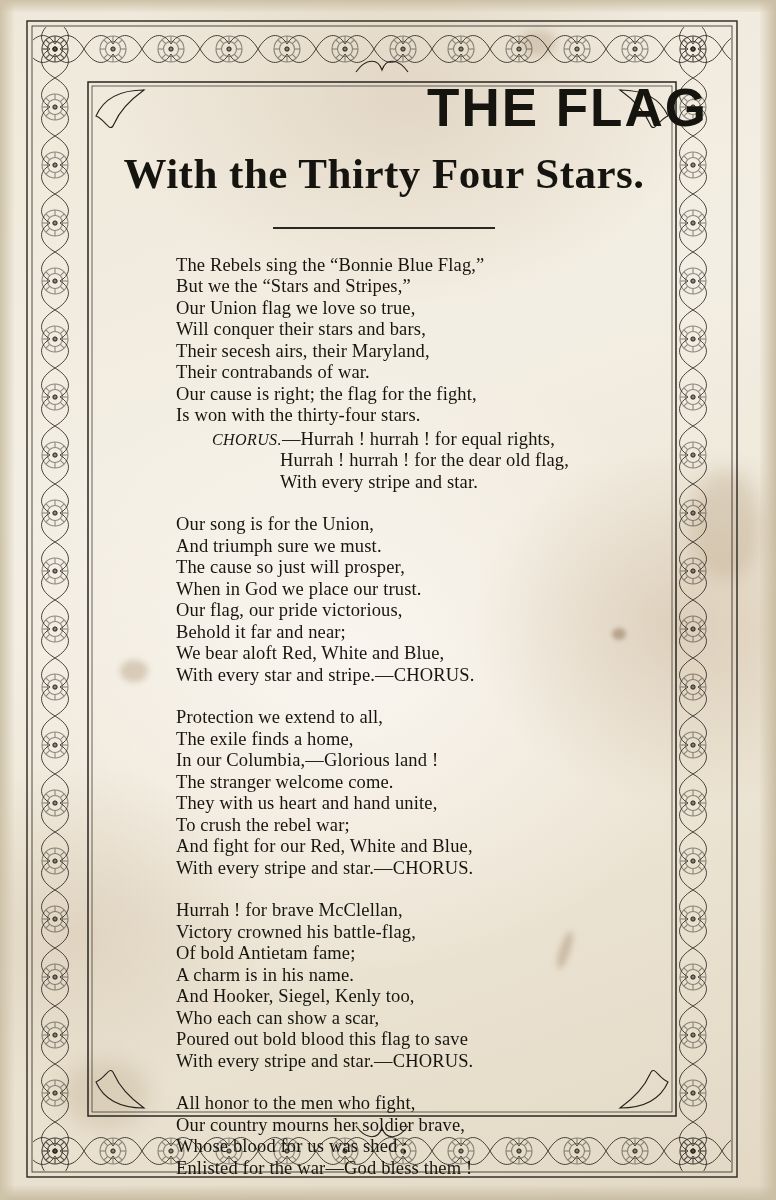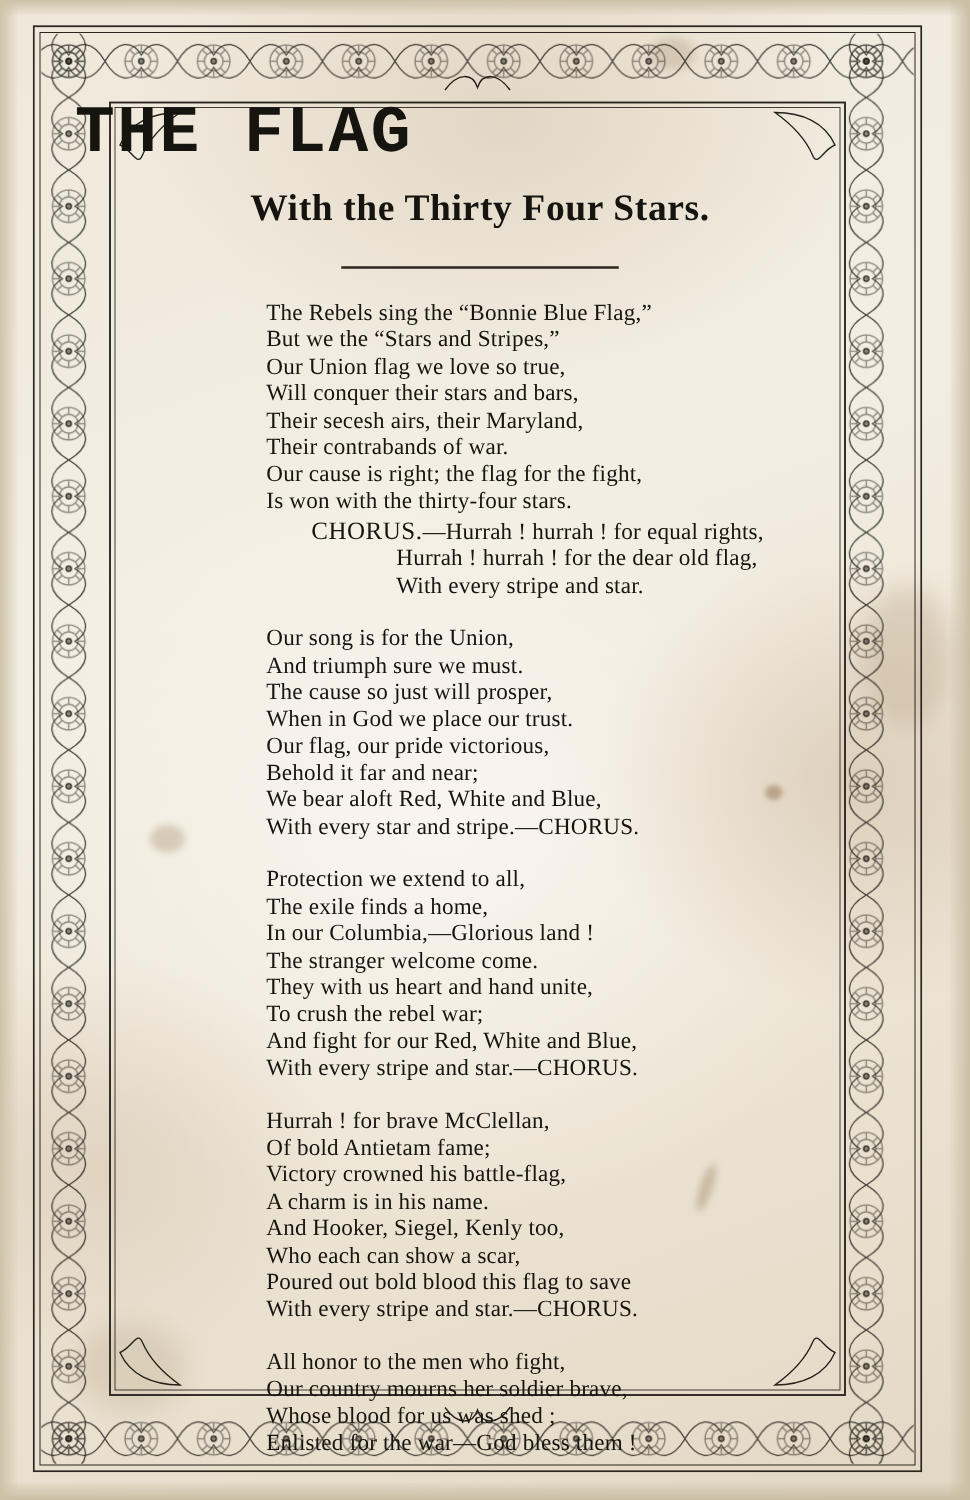--- a/index.html
+++ b/index.html
@@ -58,73 +58,73 @@
 
   
   .content {
     position: absolute;
     left: 60px; top: 62px;
     width: 648px;
     height: 1078px;
   }
 
   .title-1 {
-    text-align: left;
-    font-family: Liberation Mono, monospace;
+    text-align: right;
+    font-family: Liberation Sans, sans-serif;
     font-weight: bold;
     font-size: 53px;
     letter-spacing: 2px;
     color: #15140f;
     margin: 18px 0 0 0;
     line-height: 1.05;
   }
   .title-2 {
     text-align: center;
     font-family: "Liberation Serif", serif;
     font-weight: bold;
-    font-size: 30px;
+    font-size: 43px;
     letter-spacing: 0.5px;
     color: #15140f;
     margin: 14px 0 0 0;
     line-height: 1.1;
   }
 
   .rule {
     width: 222px;
     height: 2px;
     background: #2a2620;
     margin: 30px auto 0 auto;
   }
 
   .verses {
     margin-top: 26px;
     padding-left: 116px;
   }
 
   .verse {
     margin-bottom: 21px;
-    margin-left: 37px;
   }
   .line {
     font-family: "Liberation Serif", serif;
     font-size: 18.5px;
     color: #17150f;
     line-height: 21.5px;
     white-space: pre;
     letter-spacing: 0.15px;
   }
   .chorus-block {
     margin-top: 2px;
   }
   .chorus-line-1 { padding-left: 36px; }
   .chorus-line-2 { padding-left: 104px; }
   .chorus-line-3 { padding-left: 104px; }
   .sc {
-    font-size: 20px;
+    font-size: 16px;
     letter-spacing: 0.4px;
+    font-style: italic;
   }
 </style>
 </head>
 <body>
 
 <div class="sheet">
 
   <div class="edge-top"></div>
   <div class="edge-bottom"></div>
   <div class="edge-left"></div>
@@ -247,22 +247,22 @@
         <div class="line">In our Columbia,—Glorious land !</div>
         <div class="line">The stranger welcome come.</div>
         <div class="line">They with us heart and hand unite,</div>
         <div class="line">To crush the rebel war;</div>
         <div class="line">And fight for our Red, White and Blue,</div>
         <div class="line">With every stripe and star.—CHORUS.</div>
       </div>
 
       <div class="verse">
         <div class="line">Hurrah ! for brave McClellan,</div>
+        <div class="line">Victory crowned his battle-flag,</div>
         <div class="line">Of bold Antietam fame;</div>
-        <div class="line">Victory crowned his battle-flag,</div>
         <div class="line">A charm is in his name.</div>
         <div class="line">And Hooker, Siegel, Kenly too,</div>
         <div class="line">Who each can show a scar,</div>
         <div class="line">Poured out bold blood this flag to save</div>
         <div class="line">With every stripe and star.—CHORUS.</div>
       </div>
 
       <div class="verse">
         <div class="line">All honor to the men who fight,</div>
         <div class="line">Our country mourns her soldier brave,</div>

